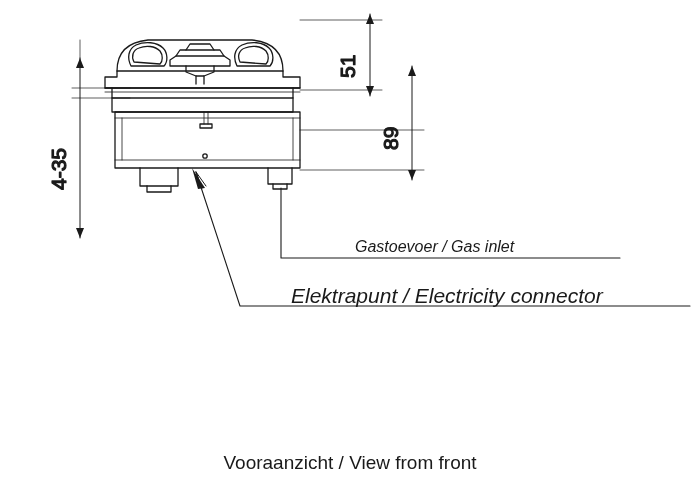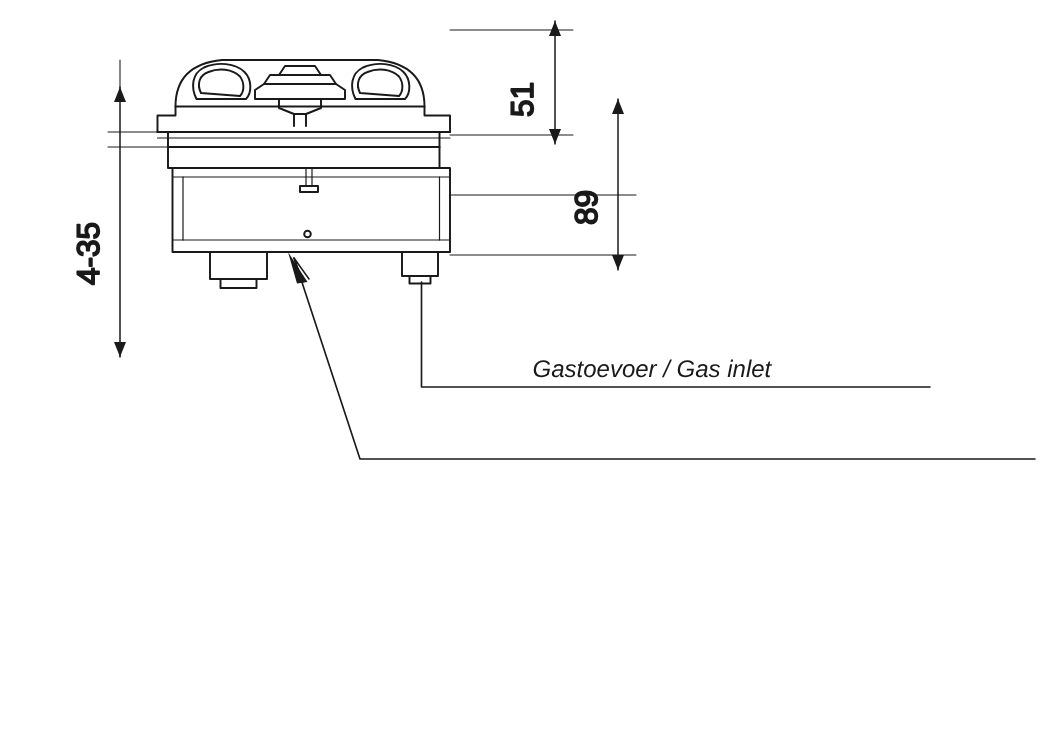--- a/index.html
+++ b/index.html
@@ -147,15 +147,17 @@
 
         <path d="M196 172 L240 306 L690 306"></path>
         <path d="M196 172 L206 186 M196 172 L202 188" stroke-width="1"></path>
       </g>
       <path d="M192 168 L205 188 L198 189 Z" fill="#1a1a1a" stroke="none"></path>
     </g>
   </svg>
 
   <div class="label-text" id="gas-inlet-label">Gastoevoer / Gas inlet</div>
 
+  <div class="label-text" id="electricity-label">Elektrapunt / Electricity connector</div>
 
+  <div id="caption-label">Vooraanzicht / View from front</div>
 
 </div>
 
 </body></html>

